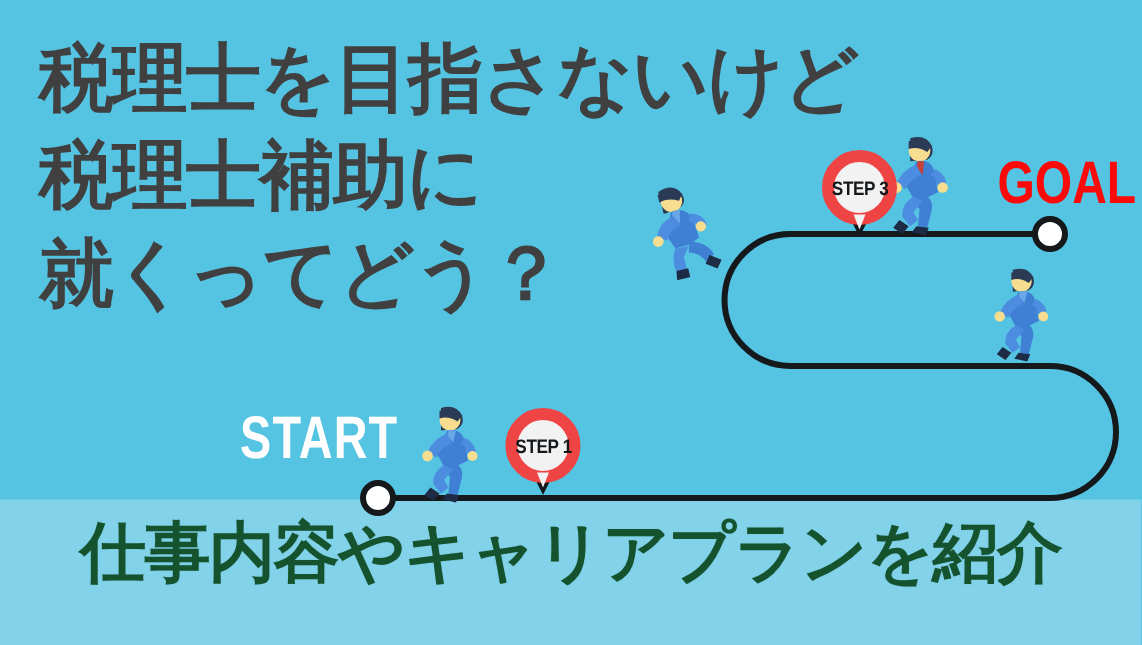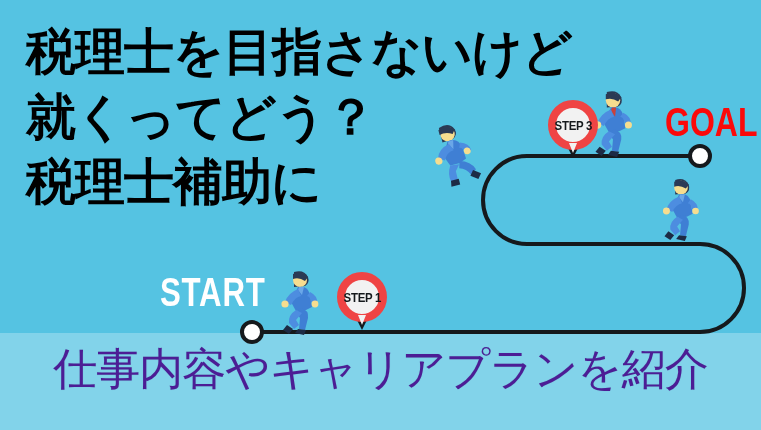--- a/index.html
+++ b/index.html
@@ -21,38 +21,38 @@
     position:absolute;left:0;top:333px;width:761px;height:97px;
     background:#82d3ea;
   }
   
   .headline{
     position:absolute;left:26px;top:20px;width:470px;
     z-index:6;
   }
   .headline .hl-line{
     display:block;
-    color:#000000;
+    color:#404040;
     font-family:"DejaVu Sans","Liberation Sans",sans-serif;
     font-weight:700;
     font-size:50px;
     line-height:65px;
     letter-spacing:-1px;
     white-space:nowrap;
   }
   
   .subtitle{
     position:absolute;left:0;top:339px;width:761px;
     text-align:center;z-index:6;
   }
   .subtitle span{
     display:inline-block;
-    color:#4c1d95;
+    color:#14532d;
     font-family:"DejaVu Sans","Liberation Sans",sans-serif;
-    font-weight:400;
+    font-weight:700;
     font-size:44px;
     line-height:60px;
     letter-spacing:-1px;
     white-space:nowrap;
     text-shadow:0 0 1px rgba(0,0,0,.12);
   }
   
   #track{
     position:absolute;left:0;top:0;width:761px;height:430px;z-index:3;
   }
@@ -116,22 +116,22 @@
 </head>
 <body>
 
 <div id="stage">
 
   <div class="band-top"></div>
   <div class="band-bottom"></div>
 
   <div class="headline">
     <span class="hl-line">税理士を目指さないけど</span>
+    <span class="hl-line">税理士補助に</span>
     <span class="hl-line">就くってどう？</span>
-    <span class="hl-line">税理士補助に</span>
   </div>
 
   <svg id="track" viewBox="0 0 761 430">
 
     <path d="M 252 332 L 700 332
              A 44 44 0 0 0 700 244
              L 527 244
              A 44 44 0 0 1 527 156
              L 700 156" fill="none" stroke="#15191c" stroke-width="4" stroke-linecap="butt"></path>
 

